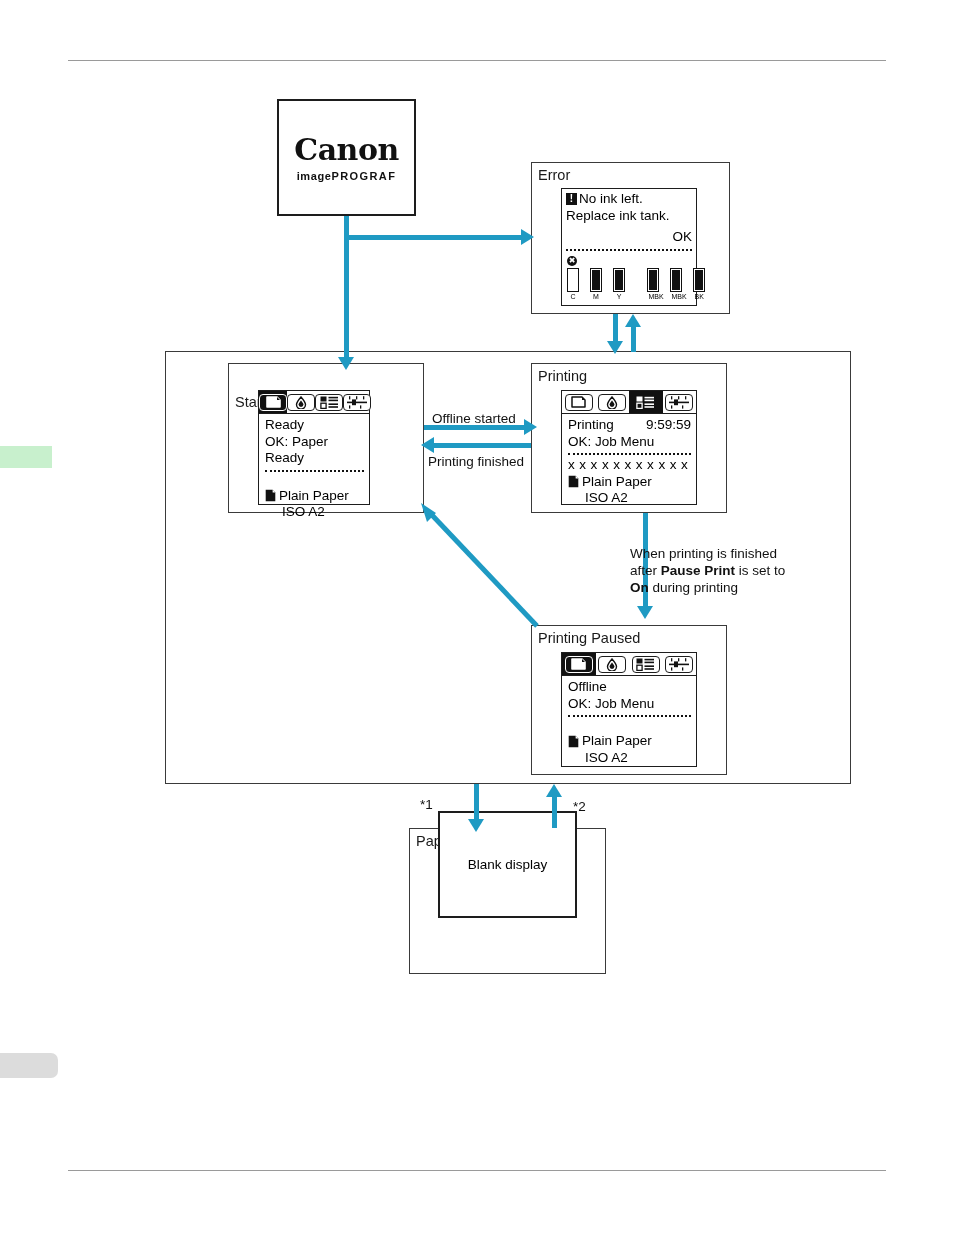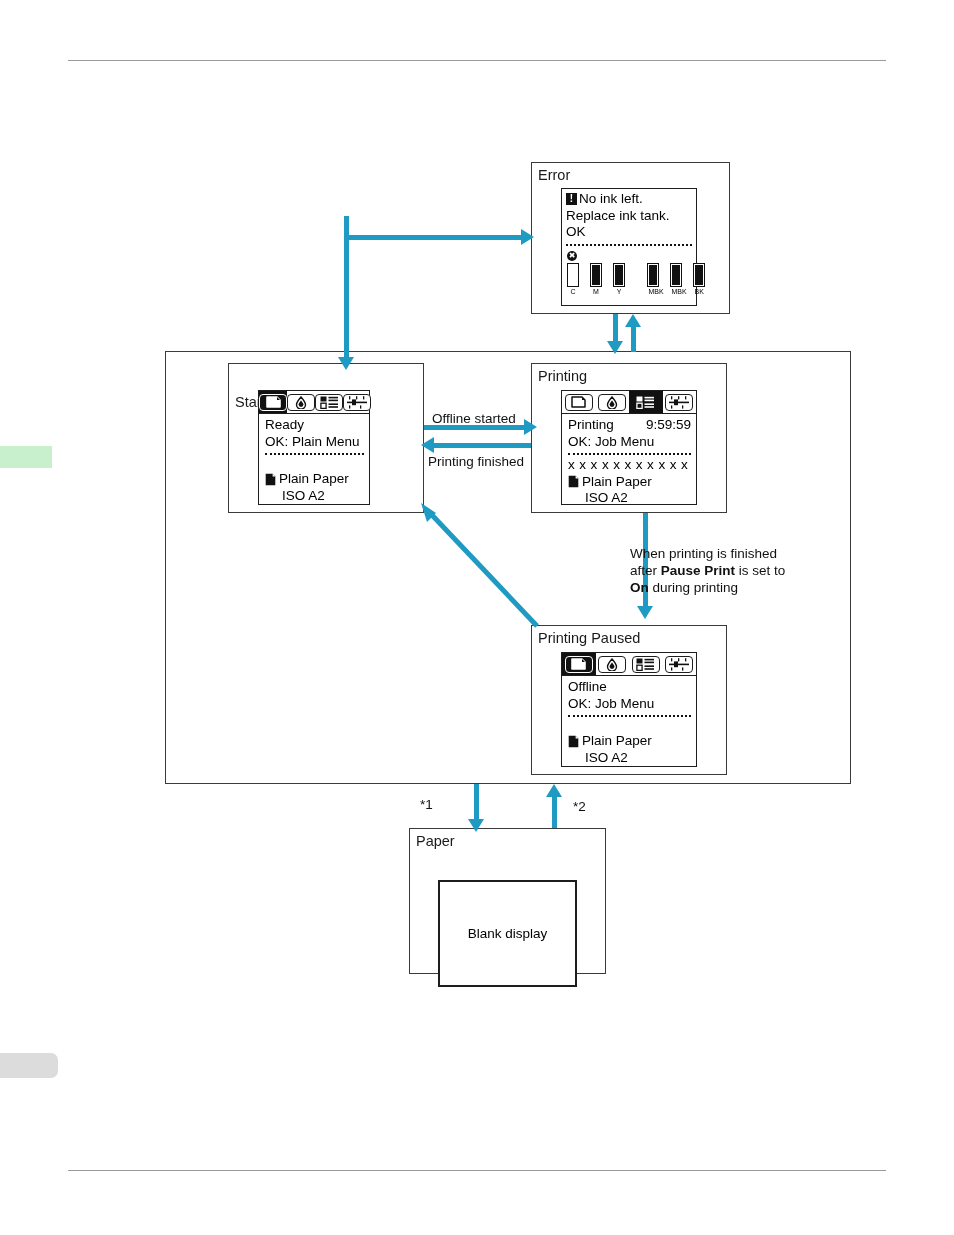--- a/index.html
+++ b/index.html
@@ -171,33 +171,39 @@
 <body>
 
 <div class="page">
 
   <div class="rule top"></div>
   <div class="rule bottom"></div>
 
   <div class="edge-tab green"></div>
   <div class="edge-tab gray"></div>
 
+  <div class="box thick" style="left:277px;top:99px;width:139px;height:117px;">
+    <div class="canon-wrap">
+      <div class="canon-word">Canon</div>
+      <div class="canon-sub"><span class="lo">image</span><span>PROGRAF</span></div>
+    </div>
+  </div>
 
   <div class="box thin" style="left:531px;top:162px;width:199px;height:152px;">
   </div>
   <div class="box-title" style="left:538px;top:167px;">Error</div>
 
   <div class="lcd" style="left:561px;top:188px;width:136px;height:118px;">
     <div class="lcd-body" style="padding:2px 4px 0 4px;">
       <div style="display:flex;align-items:flex-start;gap:2px;">
         <span style="display:inline-block;width:11px;height:12px;background:#111;color:#fff;font-size:10px;line-height:12px;text-align:center;font-weight:bold;margin-top:2px;flex:0 0 auto;">!</span>
         <span>No ink left.</span>
       </div>
       <div>Replace ink tank.</div>
-      <div style="text-align:left;">OK</div>
+      <div style="text-align:right;margin-top:5px;">OK</div>
       <div class="dotline" style="margin-top:3px;"></div>
       <div class="ink-area">
         <div class="ink-warn">✖</div>
         <div class="ink-row">
           <div class="ink-cell" style="margin-left:1px;">
             <div class="tank"></div>
             <div class="tank-label">C</div>
           </div>
           <div class="ink-cell" style="margin-left:11px;">
             <div class="tank full"></div>
@@ -268,21 +274,21 @@
             <rect x="0" y="5.6" width="20" height="1.6" fill="#111"></rect>
             <rect x="5" y="3.4" width="4" height="5.8" fill="#111"></rect>
             <rect x="2" y="9.4" width="1.3" height="3.2" fill="#111"></rect>
             <rect x="13" y="9.4" width="1.3" height="3.2" fill="#111"></rect>
           </svg>
         </span>
       </div>
     </div>
     <div class="lcd-body">
       <div>Ready</div>
-      <div>OK: Plain Menu</div>
+      <div>OK: Paper Ready</div>
       <div class="dotline" style="margin-top:3px;"></div>
       <div style="height:14px;"></div>
       <div class="paper-line">
         <span class="paper-glyph">
           <svg width="11" height="13" viewBox="0 0 11 13" aria-hidden="true">
             <polygon points="0.7,0.7 7.6,0.7 10.3,3.4 10.3,12.3 0.7,12.3" fill="#111"></polygon>
             <polygon points="7.6,0.7 7.6,3.4 10.3,3.4" fill="#ffffff"></polygon>
           </svg>
         </span>
         <span>Plain Paper</span>
@@ -419,21 +425,21 @@
           </svg>
         </span>
         <span>Plain Paper</span>
       </div>
       <div class="indent">ISO A2</div>
     </div>
   </div>
 
   <div class="box thin" style="left:409px;top:828px;width:197px;height:146px;"></div>
   <div class="box-title" style="left:416px;top:833px;">Paper</div>
-  <div class="blank-disp" style="left:438px;top:880px;width:139px;height:107px;">
+  <div class="blank-disp" style="left:438px;top:811px;width:139px;height:107px;">
     <span>Blank display</span>
   </div>
 
   <div class="arrow-line" style="left:344px;top:216px;width:5px;height:143px;"></div>
   <div class="arrow-head ah-down" style="left:338px;top:357px;"></div>
 
   <div class="arrow-line" style="left:344px;top:235px;width:180px;height:5px;"></div>
   <div class="arrow-head ah-right" style="left:521px;top:229px;"></div>
 
   <div class="arrow-line" style="left:613px;top:314px;width:5px;height:30px;"></div>

